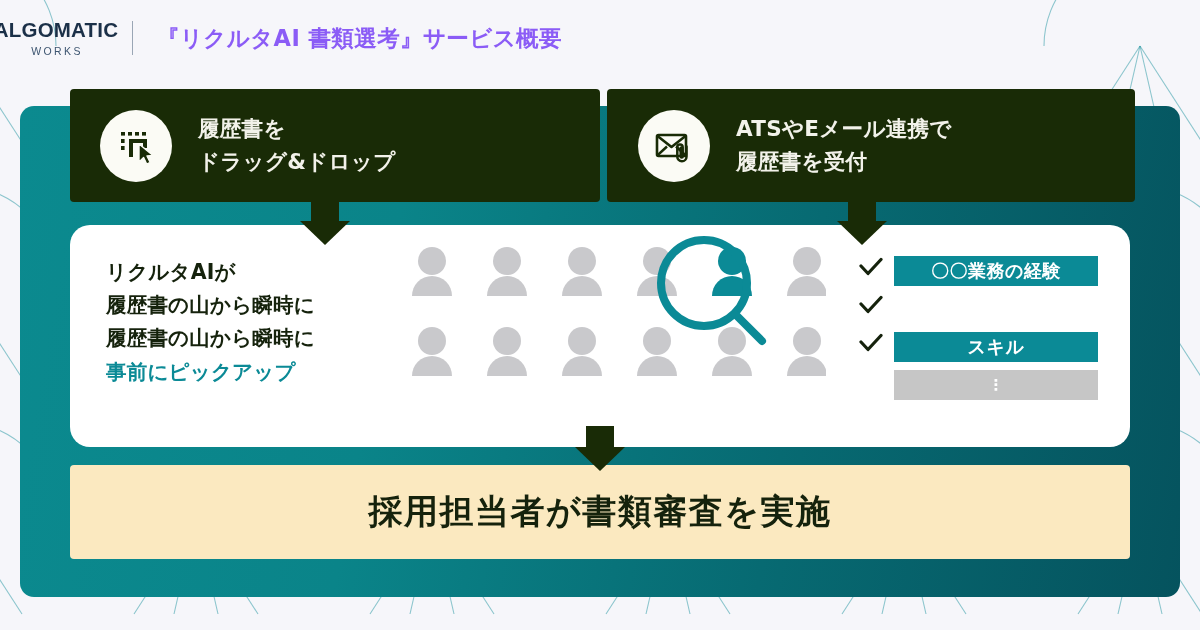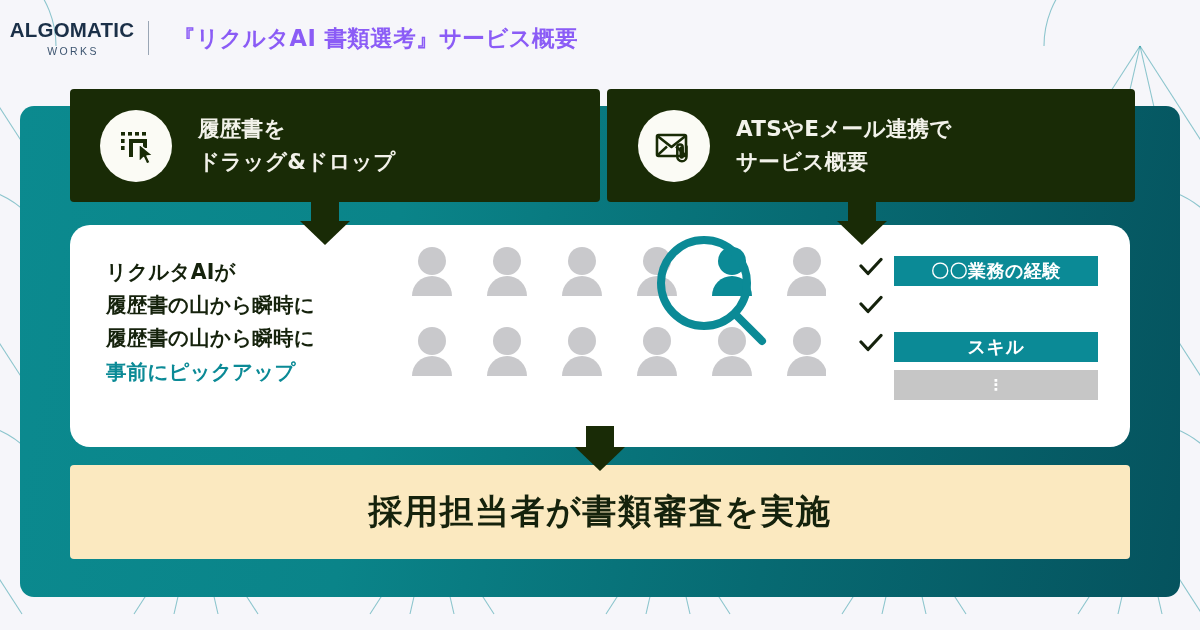--- a/index.html
+++ b/index.html
@@ -25,21 +25,20 @@
   }
 
   
   .header {
     position: absolute;
     top: 0; left: 0;
     width: 1200px;
     height: 76px;
     display: flex;
     align-items: center;
-    padding-left: 16px;
     z-index: 3;
   }
 
   .logo-block {
     display: flex;
     flex-direction: column;
     align-items: center;
     justify-content: center;
     width: 112px;
   }
@@ -339,21 +338,21 @@
     <svg width="44" height="44" viewBox="0 0 44 44">
       <rect x="5" y="11" width="29" height="21" rx="1.5" fill="none" stroke="#192b06" stroke-width="2.6"></rect>
       <path d="M5.8 12.2 L19.5 23 L33.2 12.2" fill="none" stroke="#192b06" stroke-width="2.6" stroke-linejoin="round"></path>
       <path d="M5.8 31 L15 22.5 M33.2 31 L24 22.5" fill="none" stroke="#192b06" stroke-width="2.4"></path>
 
       <path d="M34.5 22.5 v10.2 a4.6 4.6 0 0 1 -9.2 0 v-9.4 a2.7 2.7 0 0 1 5.4 0 v9.1 a1 1 0 0 1 -2 0 v-8.6" fill="none" stroke="#192b06" stroke-width="2.5" stroke-linecap="round" stroke-linejoin="round"></path>
     </svg>
   </div>
   <div class="dark-box-text">
     <div>ATSやEメール連携で</div>
-    <div>サービス概要</div>
+    <div>履歴書を受付</div>
   </div>
 </div>
 
 <div class="arrow-stem a1-stem"></div>
 <div class="arrow-head a1-head"></div>
 
 <div class="arrow-stem a2-stem"></div>
 <div class="arrow-head a2-head"></div>
 
 <div class="arrow-stem a3-stem"></div>

